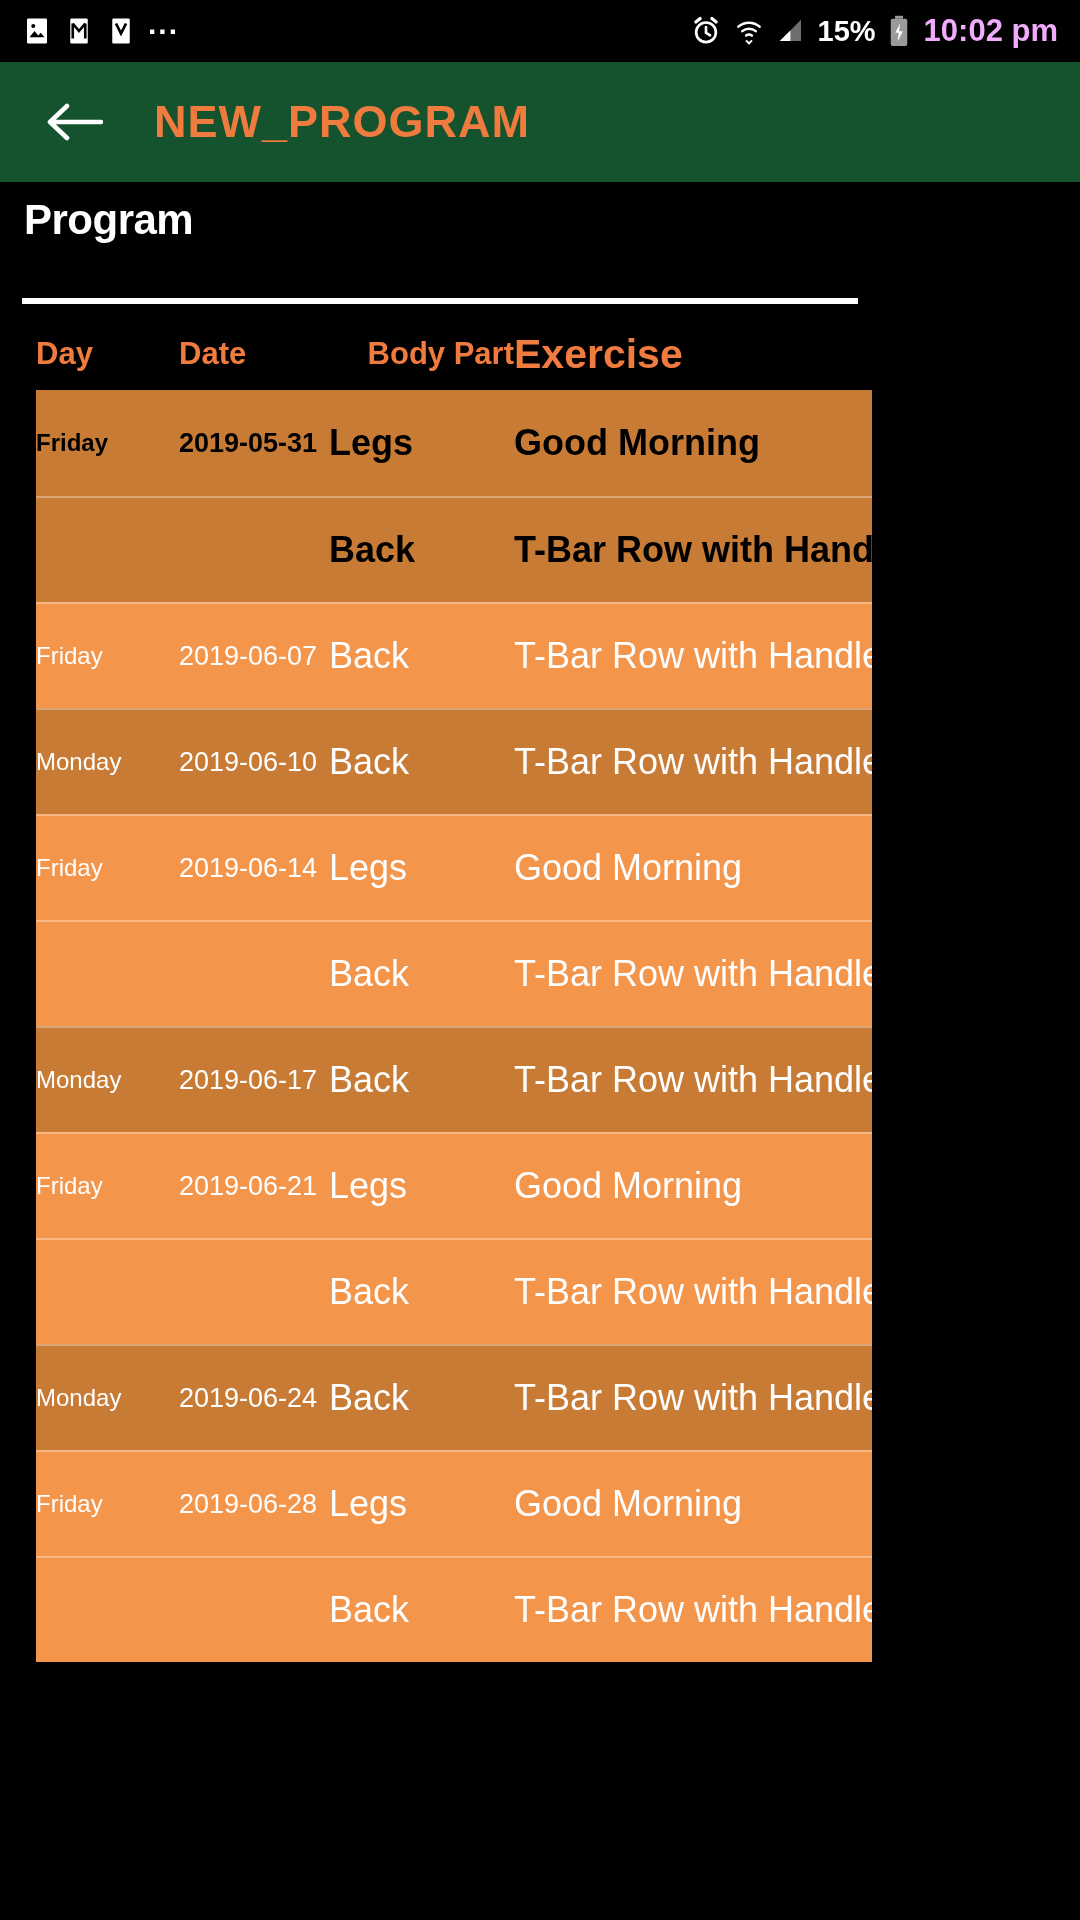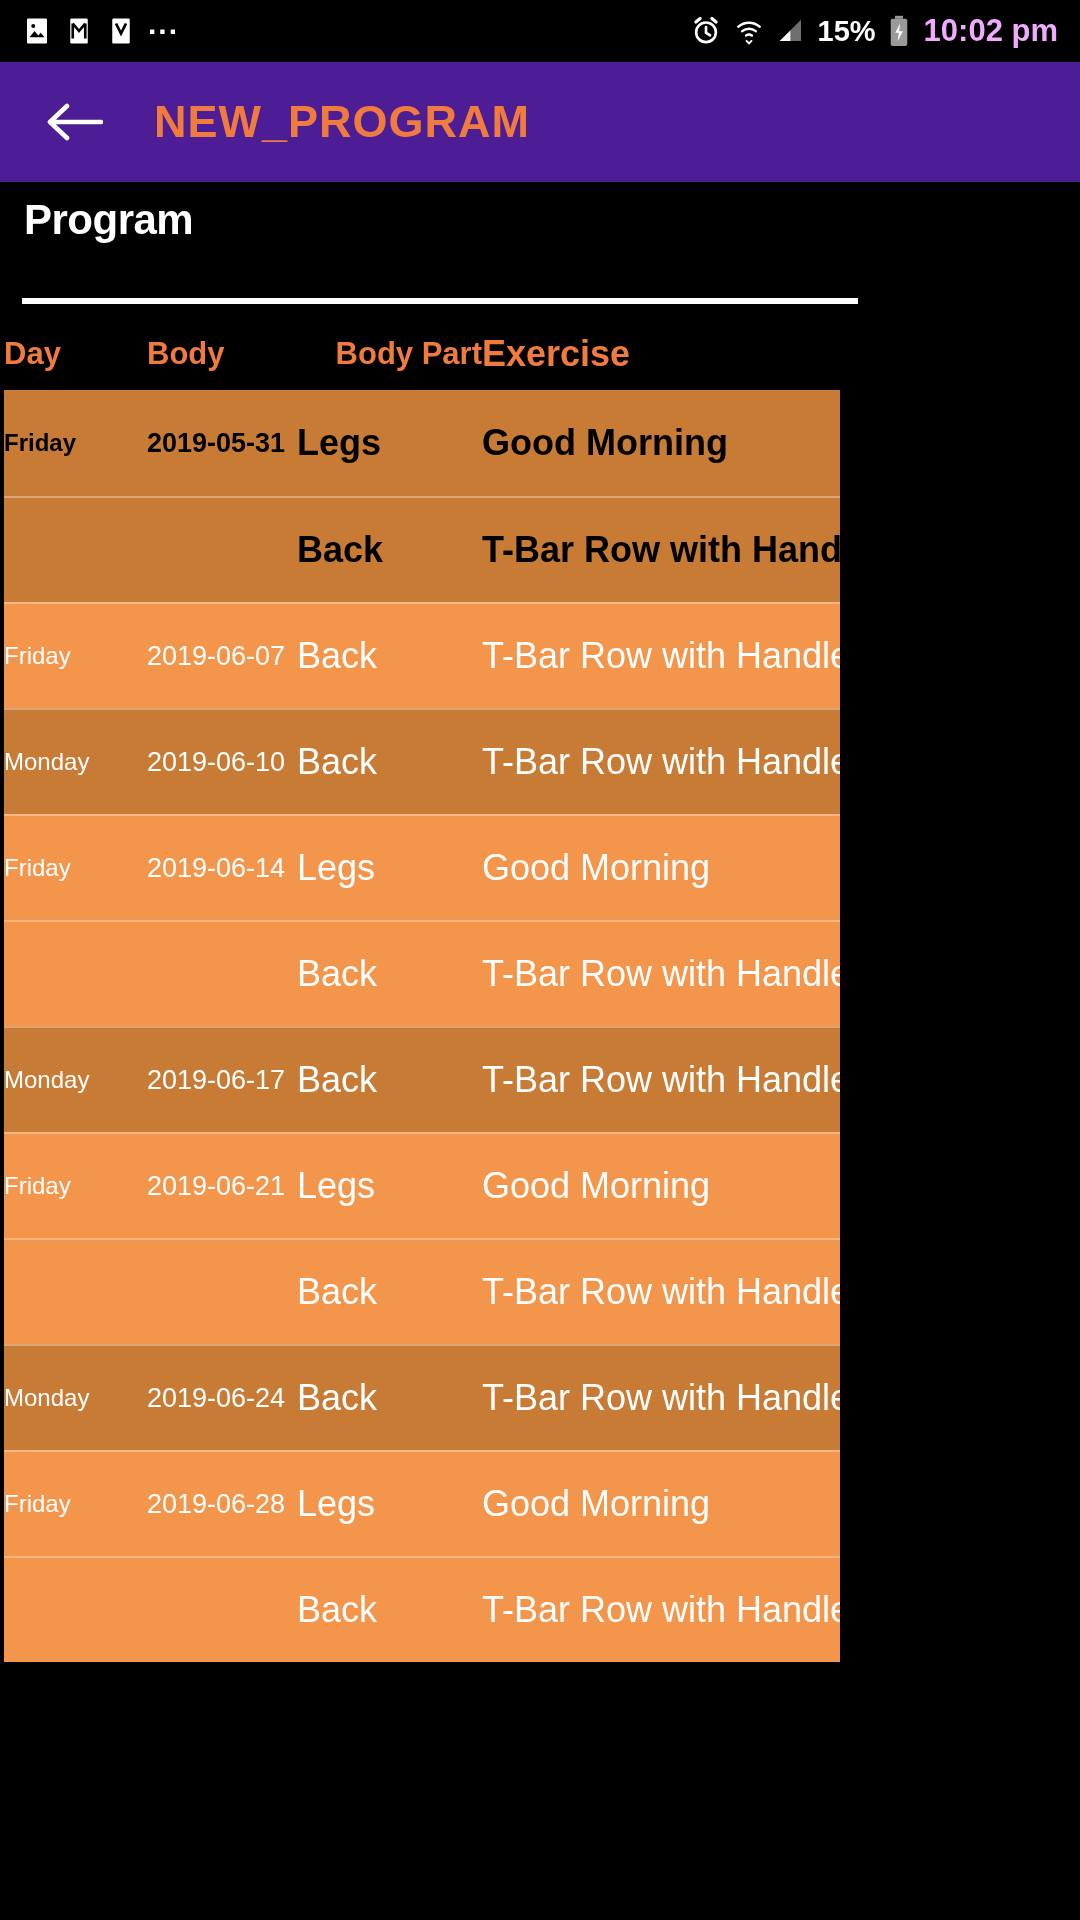--- a/index.html
+++ b/index.html
@@ -71,21 +71,21 @@
   }
 
   
   .app-bar {
     position: absolute;
     top: 62px; left: 0;
     width: 1080px;
     height: 120px;
     display: flex;
     align-items: center;
-    background: #4c1d95;
+    background: #14532d;
   }
   .back-btn {
     width: 104px;
     height: 104px;
     margin-left: 22px;
     display: flex;
     align-items: center;
     justify-content: center;
     cursor: pointer;
   }
@@ -114,21 +114,21 @@
     left: 22px;
     width: 836px;
     height: 6px;
     background: #ffffff;
   }
 
   
   .table {
     position: absolute;
     top: 318px;
-    left: 4px;
+    left: 36px;
     width: 768px;
   }
   .row {
     display: flex;
     align-items: center;
     width: 836px;
   }
   .head-row {
     height: 72px;
     background: #000000;
@@ -152,21 +152,21 @@
 
   .cell { white-space: nowrap; overflow: hidden; }
   .c-day      { width: 143px; flex: 0 0 143px; font-size: 24px; }
   .c-date     { width: 150px; flex: 0 0 150px; font-size: 27px; }
   .c-body     { width: 185px; flex: 0 0 185px; font-size: 36px; }
   .c-exercise { flex: 1 1 auto; font-size: 36px; }
 
   .head-row .c-day      { font-size: 31px; }
   .head-row .c-date     { font-size: 31px; }
   .head-row .c-body     { font-size: 31px; text-align: right; }
-  .head-row .c-exercise { font-size: 36px; }
+  .head-row .c-exercise { font-size: 41px; }
 
   .body-row.bold-row .c-day,
   .body-row.bold-row .c-date { font-weight: 700; }
 </style>
 </head>
 <body>
 
 <div id="screen">
 
   <div class="status-bar">
@@ -236,21 +236,21 @@
     <div class="app-title">NEW_PROGRAM</div>
   </div>
 
   <div class="section-title">Program</div>
   <div class="section-rule"></div>
 
   <div class="table">
 
     <div class="row head-row">
       <div class="cell c-day">Day</div>
-      <div class="cell c-date">Body</div>
+      <div class="cell c-date">Date</div>
       <div class="cell c-body">Body Part</div>
       <div class="cell c-exercise">Exercise</div>
     </div>
 
     <div id="rows-container">
         <div class="row body-row bg-dark first bold-row">
           <div class="cell c-day txt-black">Friday</div>
           <div class="cell c-date txt-black">2019-05-31</div>
           <div class="cell c-body txt-black">Legs</div>
           <div class="cell c-exercise txt-black">Good Morning</div>

